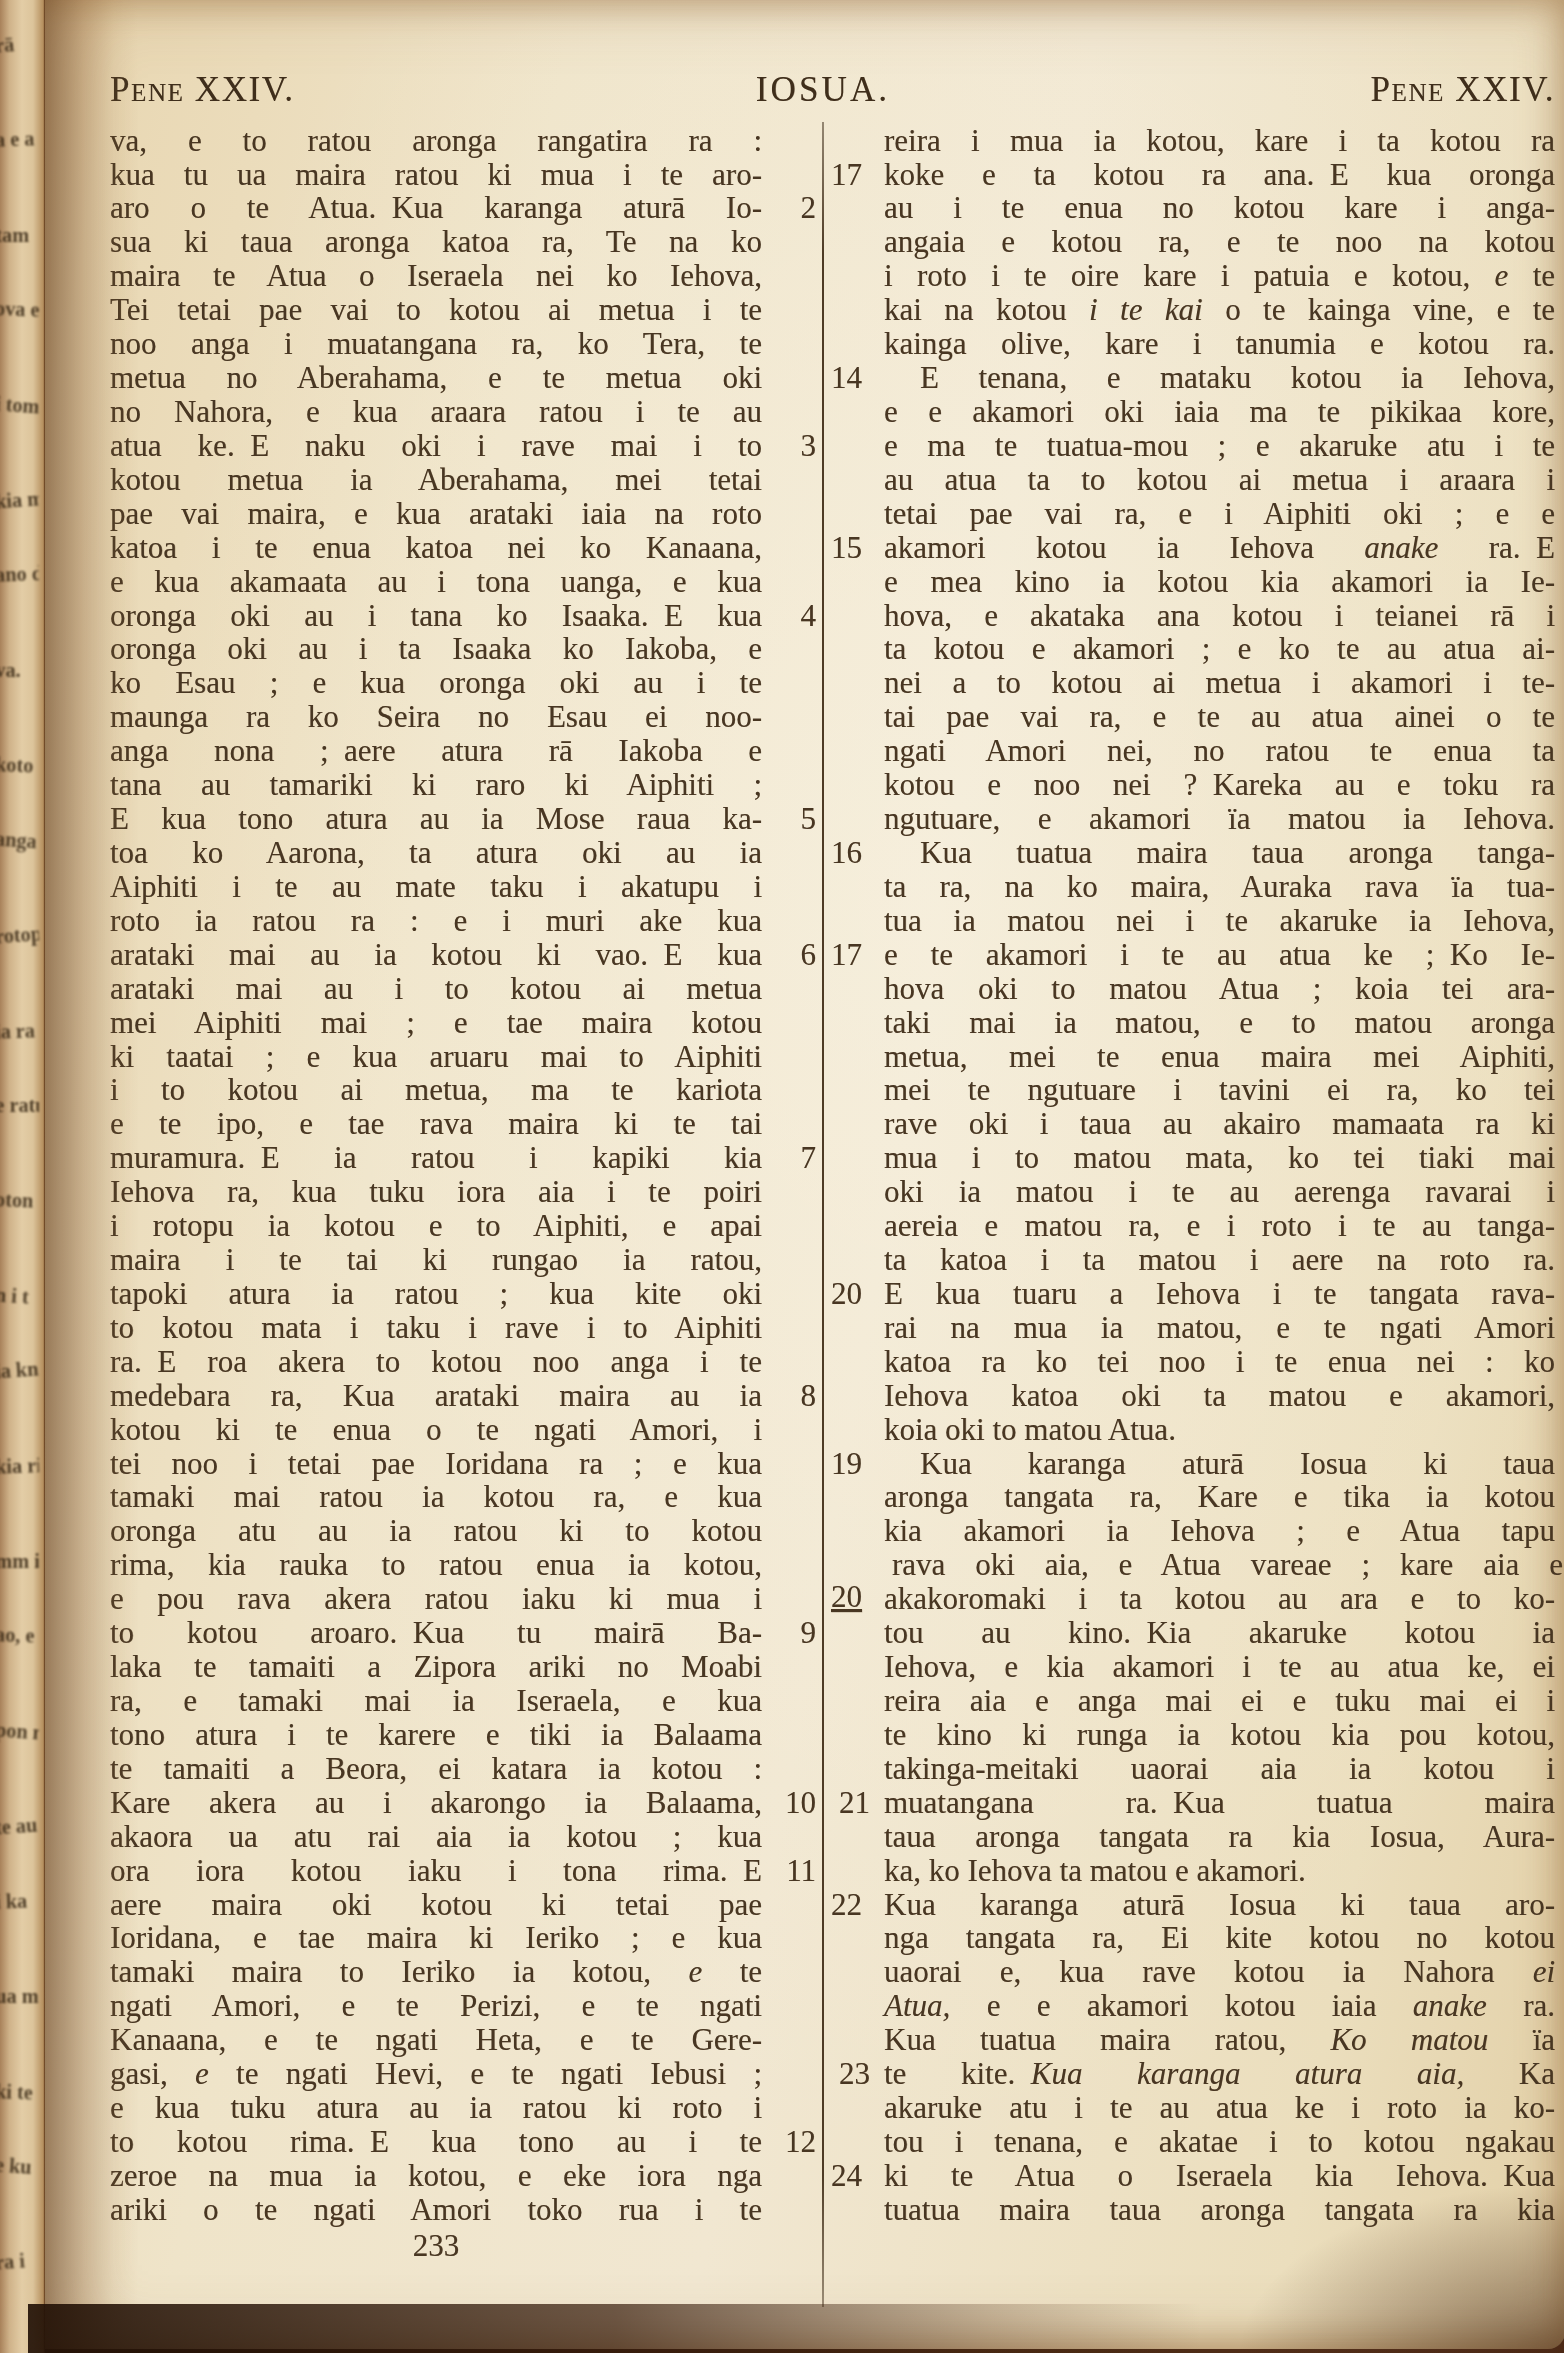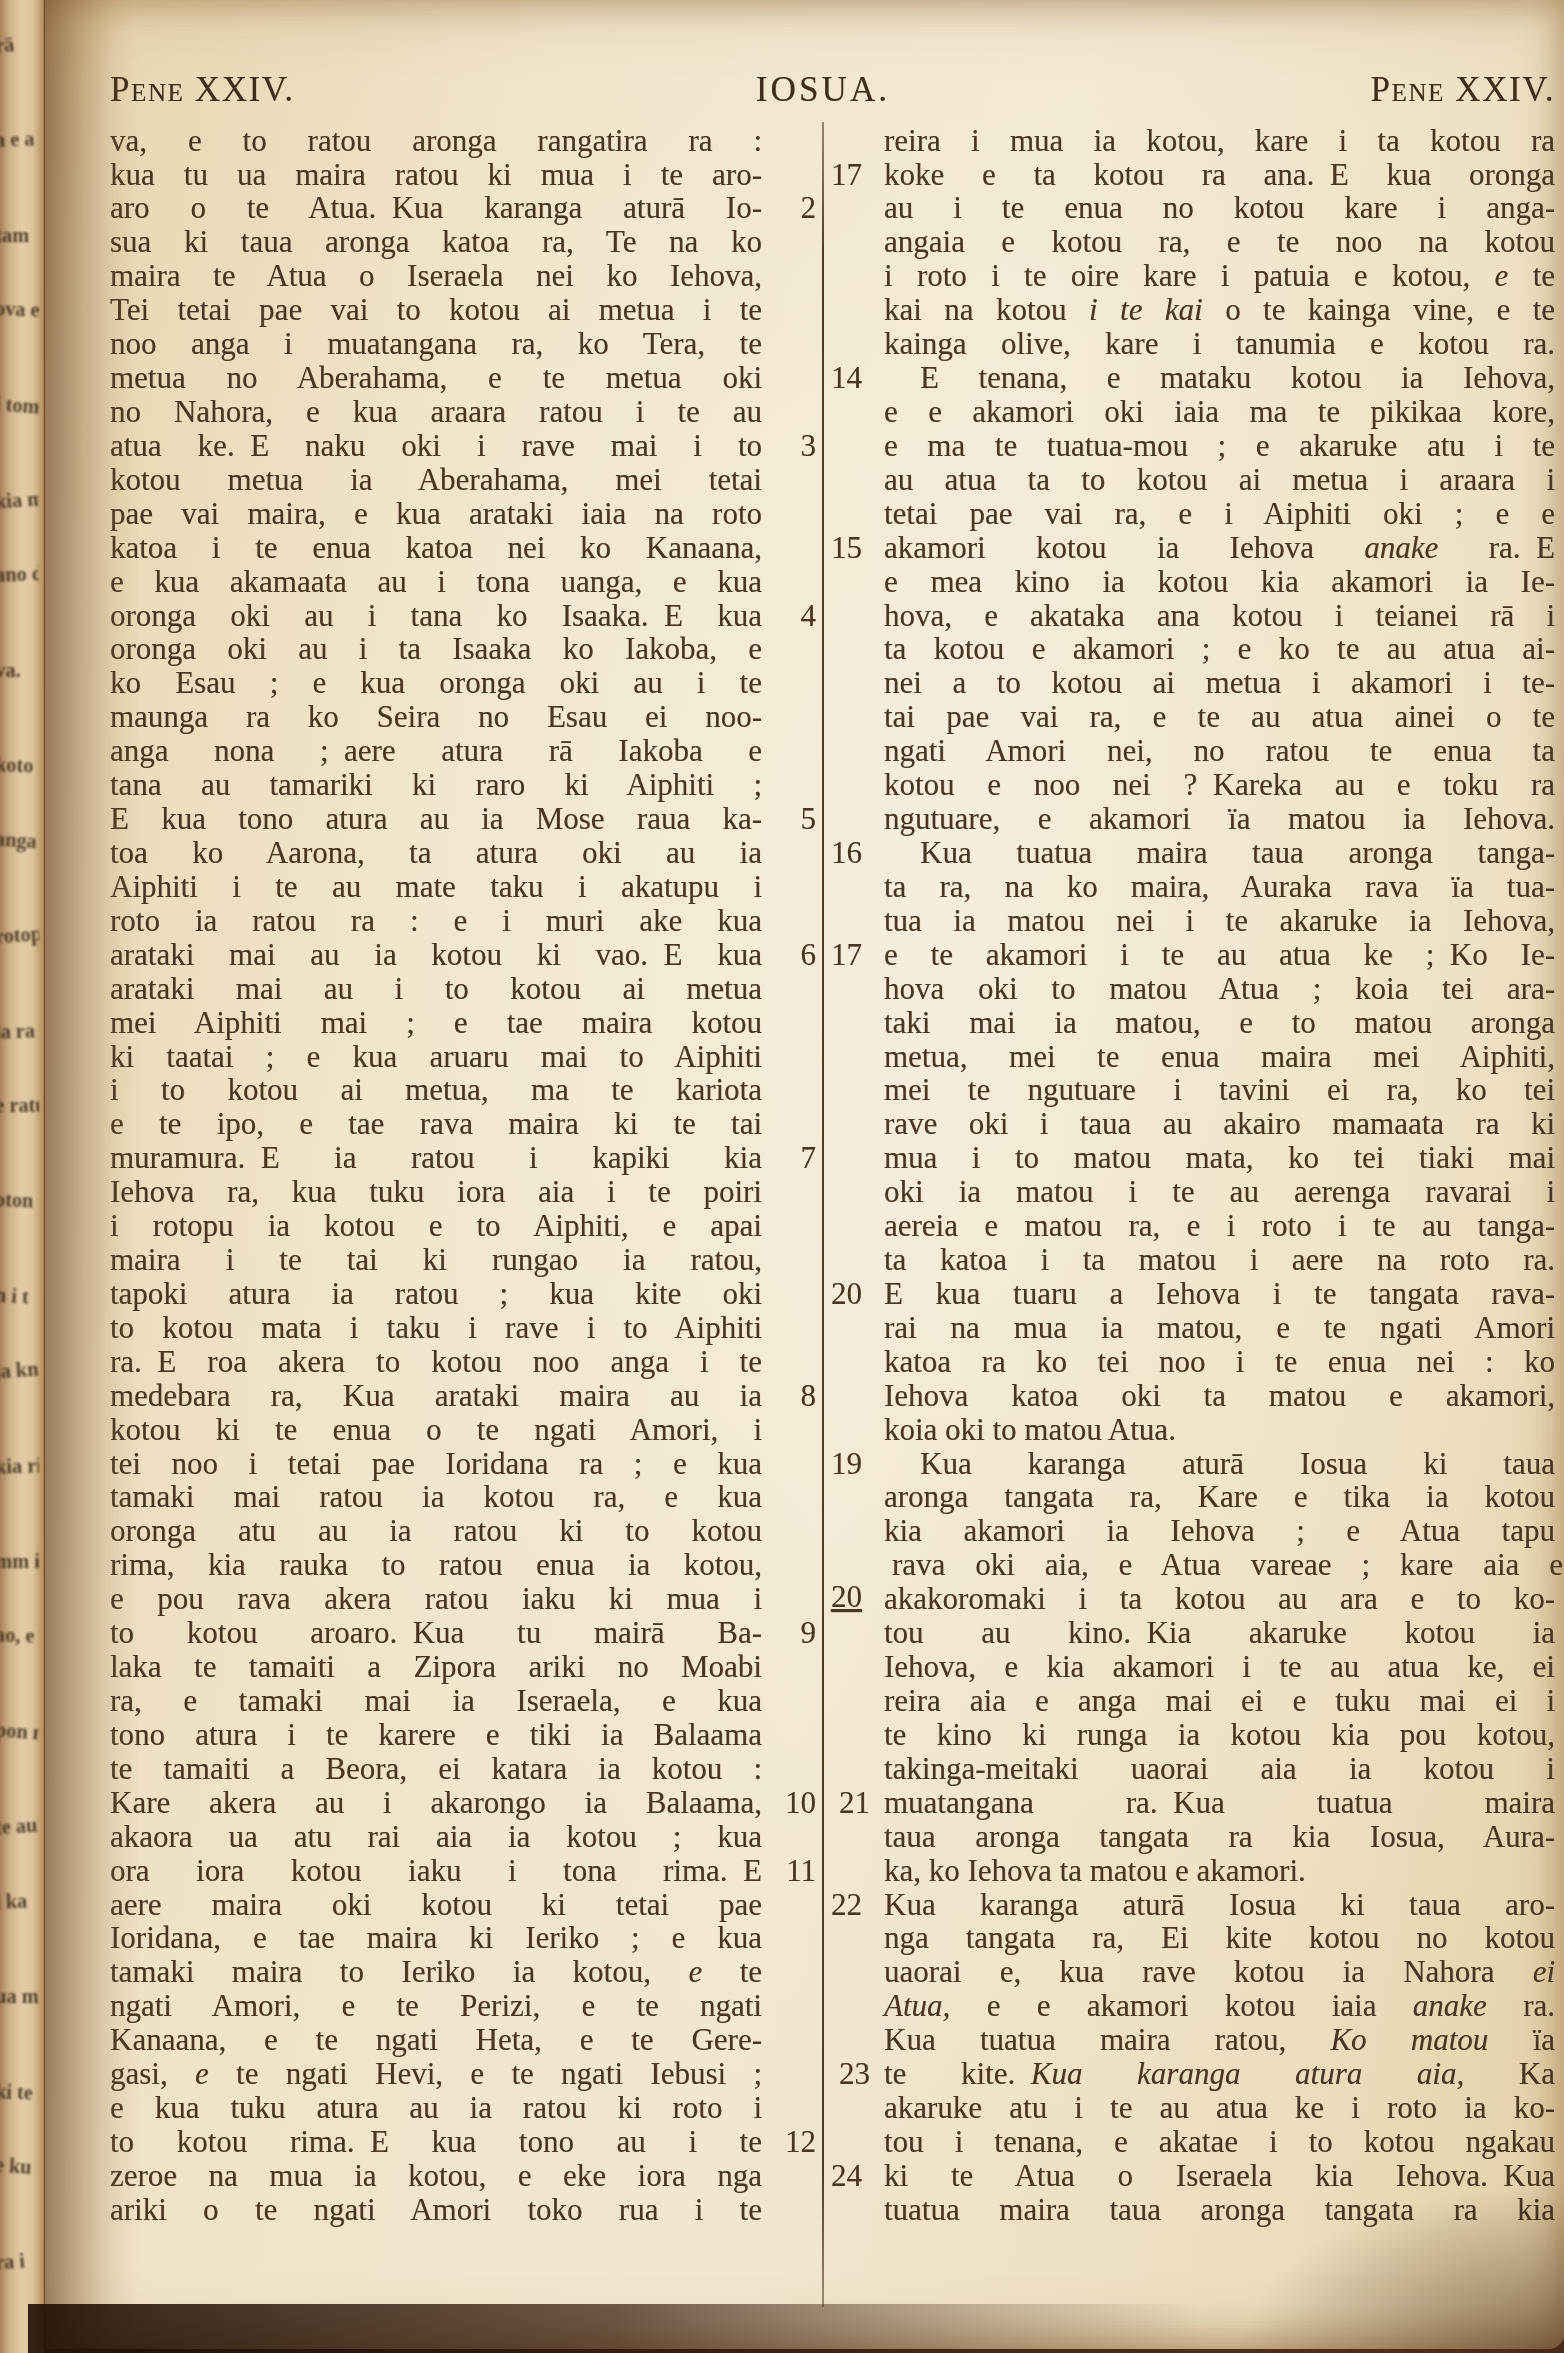--- a/index.html
+++ b/index.html
@@ -229,20 +229,21 @@
         <div class="line" style="top: 1989px; left: 856px; width: 671px;"><em>Atua,</em><span> e e akamori kotou iaia </span><em>anake</em><span> ra.</span></div>
         <div class="line" style="top: 2023px; left: 856px; width: 671px;"><span>Kua tuatua maira ratou, </span><em>Ko matou</em><span> ïa</span></div>
         <div class="line" style="top: 2057px; left: 856px; width: 671px;"><span>te kite. </span><em>Kua karanga atura aia,</em><span> Ka</span></div>
         <div class="verse-num" style="top: 2057px; left: 803px; width: 47px; text-align: center;">23</div>
         <div class="line" style="top: 2091px; left: 856px; width: 671px;"><span>akaruke atu i te au atua ke i roto ia ko-</span></div>
         <div class="line" style="top: 2125px; left: 856px; width: 671px;"><span>tou i tenana, e akatae i to kotou ngakau</span></div>
         <div class="line" style="top: 2159px; left: 856px; width: 671px;"><span>ki te Atua o Iseraela kia Iehova. Kua</span></div>
         <div class="verse-num" style="top: 2159px; left: 803px; width: 47px; text-align: left;">24</div>
         <div class="line" style="top: 2193px; left: 856px; width: 671px;"><span>tuatua maira taua aronga tangata ra kia</span></div>
       </div>
+    <div id="page-number">233</div>
   </div>
   <div id="gutter">
       <div class="frag" style="top: 33px; transform: rotate(-4deg);">rā</div>
       <div class="frag" style="top: 128px; transform: rotate(-2deg);">a e a</div>
       <div class="frag" style="top: 224px; transform: rotate(0deg);">tam</div>
       <div class="frag" style="top: 298px; transform: rotate(2deg);">ova e</div>
       <div class="frag" style="top: 394px; transform: rotate(4deg);">i tom</div>
       <div class="frag" style="top: 489px; transform: rotate(-4deg);">kia m</div>
       <div class="frag" style="top: 563px; transform: rotate(-2deg);">ano d</div>
       <div class="frag" style="top: 659px; transform: rotate(0deg);">va.</div>

